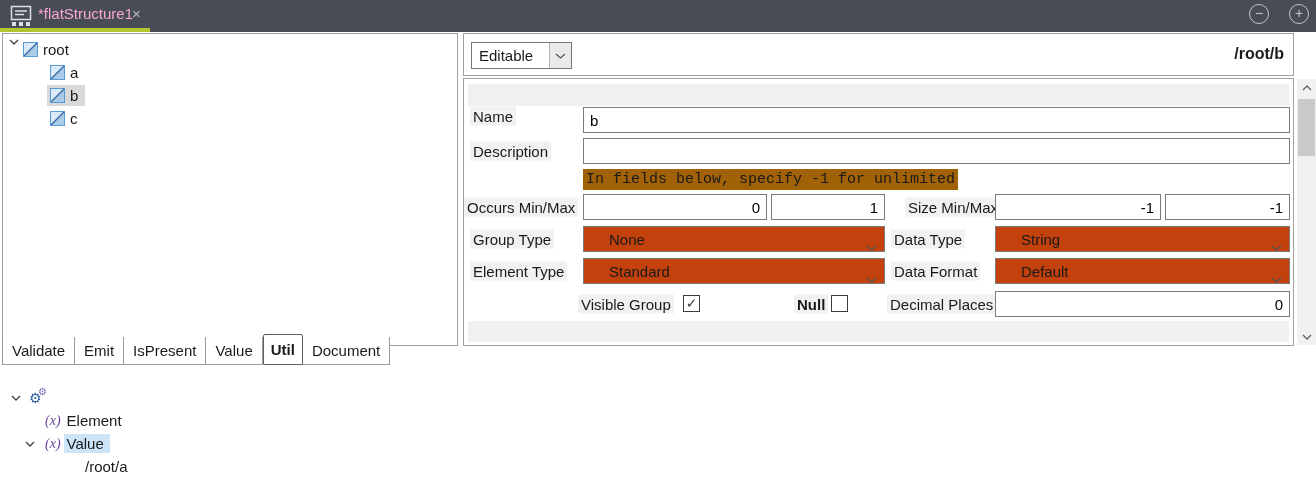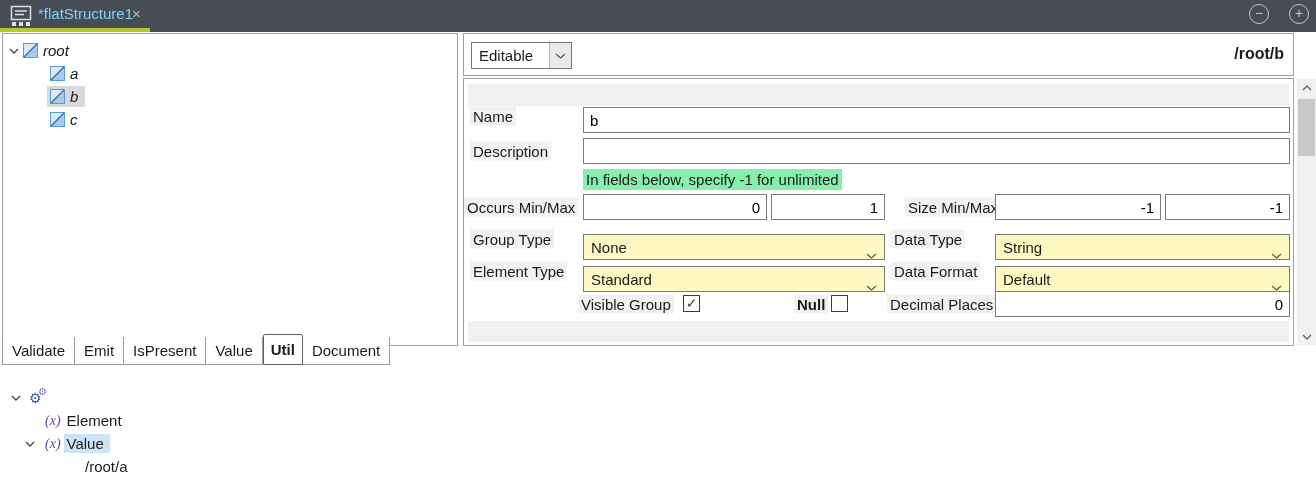--- a/index.html
+++ b/index.html
@@ -2,60 +2,60 @@
 <html><head>
 <meta charset="utf-8">
 <style>
   * { box-sizing: border-box; margin: 0; padding: 0; }
   html,body { width:1316px; height:483px; overflow:hidden; background:#ffffff;
               font-family:"Liberation Sans", sans-serif; color:#1a1a1a; }
 
   
   .titlebar { position:absolute; left:0; top:0; width:1316px; height:32px; background:#474c55; }
   .doc-icon { position:absolute; left:10px; top:5px; width:22px; height:22px; }
-  .tab-title { position:absolute; left:38px; top:5px; font-size:15px; color:#7dd3fc;text-align:right; }
+  .tab-title { position:absolute; left:38px; top:5px; font-size:15px; color:#f9a8d4;text-align:right; }
   .tab-close { position:absolute; left:132px; top:5px; font-size:15px; color:#b8bcc3; cursor:default; }
   .active-strip { position:absolute; left:0; top:28px; width:150px; height:4px; background:#b5c72f; }
   .circle-btn { position:absolute; top:4px; width:20px; height:20px; border:1.5px solid #c3c7cd;
                 border-radius:50%; color:#c3c7cd; font-size:14px; line-height:17px; text-align:center; }
   .btn-minus { left:1249px; }
   .btn-plus  { left:1289px; }
 
   
   .tree-panel   { position:absolute; left:2px;   top:33px; width:456px; height:313px; border:1px solid #a0a0a0; background:#fff; }
   .header-box   { position:absolute; left:463px; top:33px; width:831px; height:43px;  border:1px solid #a0a0a0; background:#fff; }
   .form-box     { position:absolute; left:463px; top:78px; width:831px; height:268px; border:1px solid #a0a0a0; background:#fff; }
 
   
-  .t-row { position:absolute; left:0; width:100%; height:23px; display:flex; align-items:center; font-size:15px;font-style:italic; }
+  .t-row { position:absolute; left:0; width:100%; height:23px; display:flex; align-items:flex-start; font-size:15px; }
   .t-chev { display:inline-flex; width:12px; justify-content:center; }
   .t-wrap { display:inline-flex; align-items:center; padding:2px 7px 2px 3px; }
   .t-wrap .lbl { margin-left:5px; }
   .sel-gray { background:#d9d9d9; }
   .el-icon { width:15px; height:15px; display:inline-block; }
 
   
   .mode-combo { position:absolute; left:7px; top:8px; width:101px; height:27px; border:1px solid #767676;
                 display:flex; background:#fff; }
   .mode-combo .txt { flex:1; font-size:15px; line-height:25px; padding-left:7px; }
   .mode-combo .btn { width:22px; background:#eaeaea; border-left:1px solid #b5b5b5;
                      display:flex; align-items:center; justify-content:center; }
   .path-label { position:absolute; right:9px; top:11px; font-size:16px; font-weight:bold; }
 
   
   .f-row { position:absolute; left:0; width:100%; }
   .f-label { position:absolute; background:#f1f1f1; padding:1px 3px; font-size:15px; white-space:nowrap; top:50%; transform:translateY(-50%); }
   .f-input { position:absolute; top:0; height:26px; border:1px solid #7b7b7b; background:#fff;
              font-family:"Liberation Sans",sans-serif; font-size:15px; padding:0 6px; outline:none; }
   .num { text-align:right; }
-  .f-select { position:absolute; top:0; height:26px; border:1px solid #7b7b7b; background:#fef9c3;
-              font-size:15px; display:flex; align-items:center; padding-left:7px;margin-top:8px; }
+  .f-select { position:absolute; top:0; height:26px; border:1px solid #7b7b7b; background:#c2410c;
+              font-size:15px; display:flex; align-items:center; padding-left:25px; }
   .f-select .chev { position:absolute; right:7px; top:10px; }
   .gray-strip { position:absolute; left:4px; right:4px; background:#f0f0f0; }
-  .note-span { position:absolute; left:119px; top:0; background:#86efac; padding:2px 3px; font-size:15px; }
+  .note-span { position:absolute; left:119px; top:0; background:#a16207; padding:2px 3px; font-size:15px;font-family:Liberation Mono, monospace; }
   .checkbox { position:absolute; top:2px; width:17px; height:17px; border:1px solid #3c3c3c; background:#fff;
               font-size:14px; line-height:15px; text-align:center; color:#3c3c3c; }
 
   
   .scrollbar { position:absolute; left:1297px; top:79px; width:19px; height:266px; background:#f1f1f1; }
   .sb-arrow { position:absolute; left:0; width:19px; height:17px; display:flex; align-items:center; justify-content:center; }
   .sb-up { top:0; } .sb-down { bottom:0; }
   .sb-thumb { position:absolute; left:1px; top:20px; width:17px; height:57px; background:#c9c9c9; }
 
   

